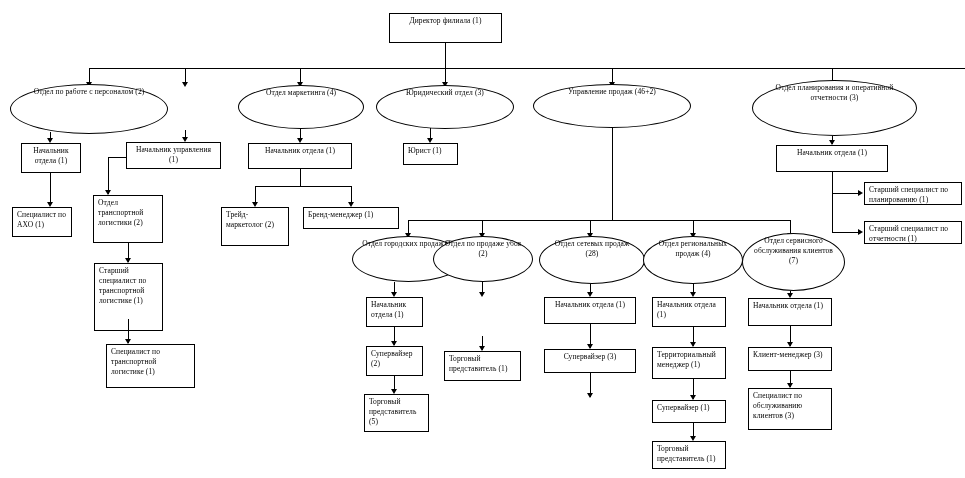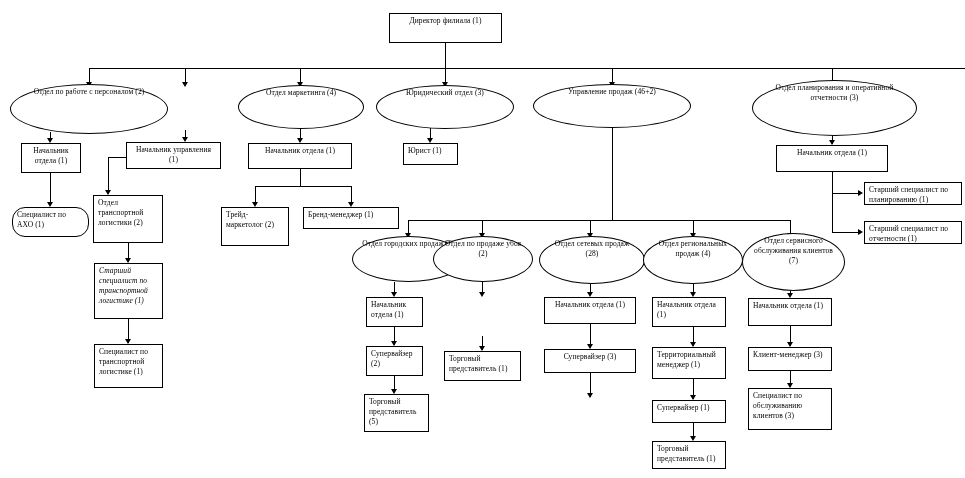--- a/index.html
+++ b/index.html
@@ -111,46 +111,46 @@
   </div>
 
   <div class="ln v" style="left:50px;top:132px;height:9px;"></div>
   <div class="arrow" style="left:46.5px;top:138px;"></div>
   <div class="node box center-text" style="left:21px;top:143px;width:60px;height:30px;">
     <span class="lbl">Начальник отдела (1)</span>
   </div>
 
   <div class="ln v" style="left:50px;top:173px;height:32px;"></div>
   <div class="arrow" style="left:46.5px;top:202px;"></div>
-  <div class="node box" style="left:12px;top:207px;width:77px;height:30px;border-radius:13px;">
+  <div class="node box" style="left:12px;top:207px;width:60px;height:30px;">
     <span class="lbl">Специалист по АХО  (1)</span>
   </div>
 
   <div class="ln v" style="left:185px;top:130px;height:10px;"></div>
   <div class="arrow" style="left:181.5px;top:137px;"></div>
   <div class="node box center-text" style="left:126px;top:142px;width:95px;height:27px;">
     <span class="lbl">Начальник управления (1)</span>
   </div>
 
   <div class="ln h" style="left:108px;top:157px;width:18px;"></div>
   <div class="ln v" style="left:108px;top:157px;height:37px;"></div>
   <div class="arrow" style="left:104.5px;top:190px;"></div>
   <div class="node box" style="left:93px;top:195px;width:70px;height:48px;">
     <span class="lbl">Отдел транспортной логистики (2)</span>
   </div>
 
   <div class="ln v" style="left:128px;top:243px;height:19px;"></div>
   <div class="arrow" style="left:124.5px;top:258px;"></div>
-  <div class="node box" style="left:94px;top:263px;width:69px;height:56px;font-style:italic;">
+  <div class="node box" style="left:94px;top:263px;width:69px;height:68px;">
     <span class="lbl">Старший специалист по транспортной логистике (1)</span>
   </div>
 
   <div class="ln v" style="left:128px;top:319px;height:24px;"></div>
   <div class="arrow" style="left:124.5px;top:339px;"></div>
-  <div class="node box" style="left:94px;top:344px;width:69px;height:44px;">
+  <div class="node box" style="left:106px;top:344px;width:89px;height:44px;">
     <span class="lbl">Специалист по транспортной логистике (1)</span>
   </div>
 
   <div class="ln v" style="left:300px;top:128px;height:12px;"></div>
   <div class="arrow" style="left:296.5px;top:138px;"></div>
   <div class="node box center-text" style="left:248px;top:143px;width:104px;height:26px;">
     <span class="lbl">Начальник отдела (1)</span>
   </div>
 
   <div class="ln v" style="left:300px;top:169px;height:17px;"></div>

